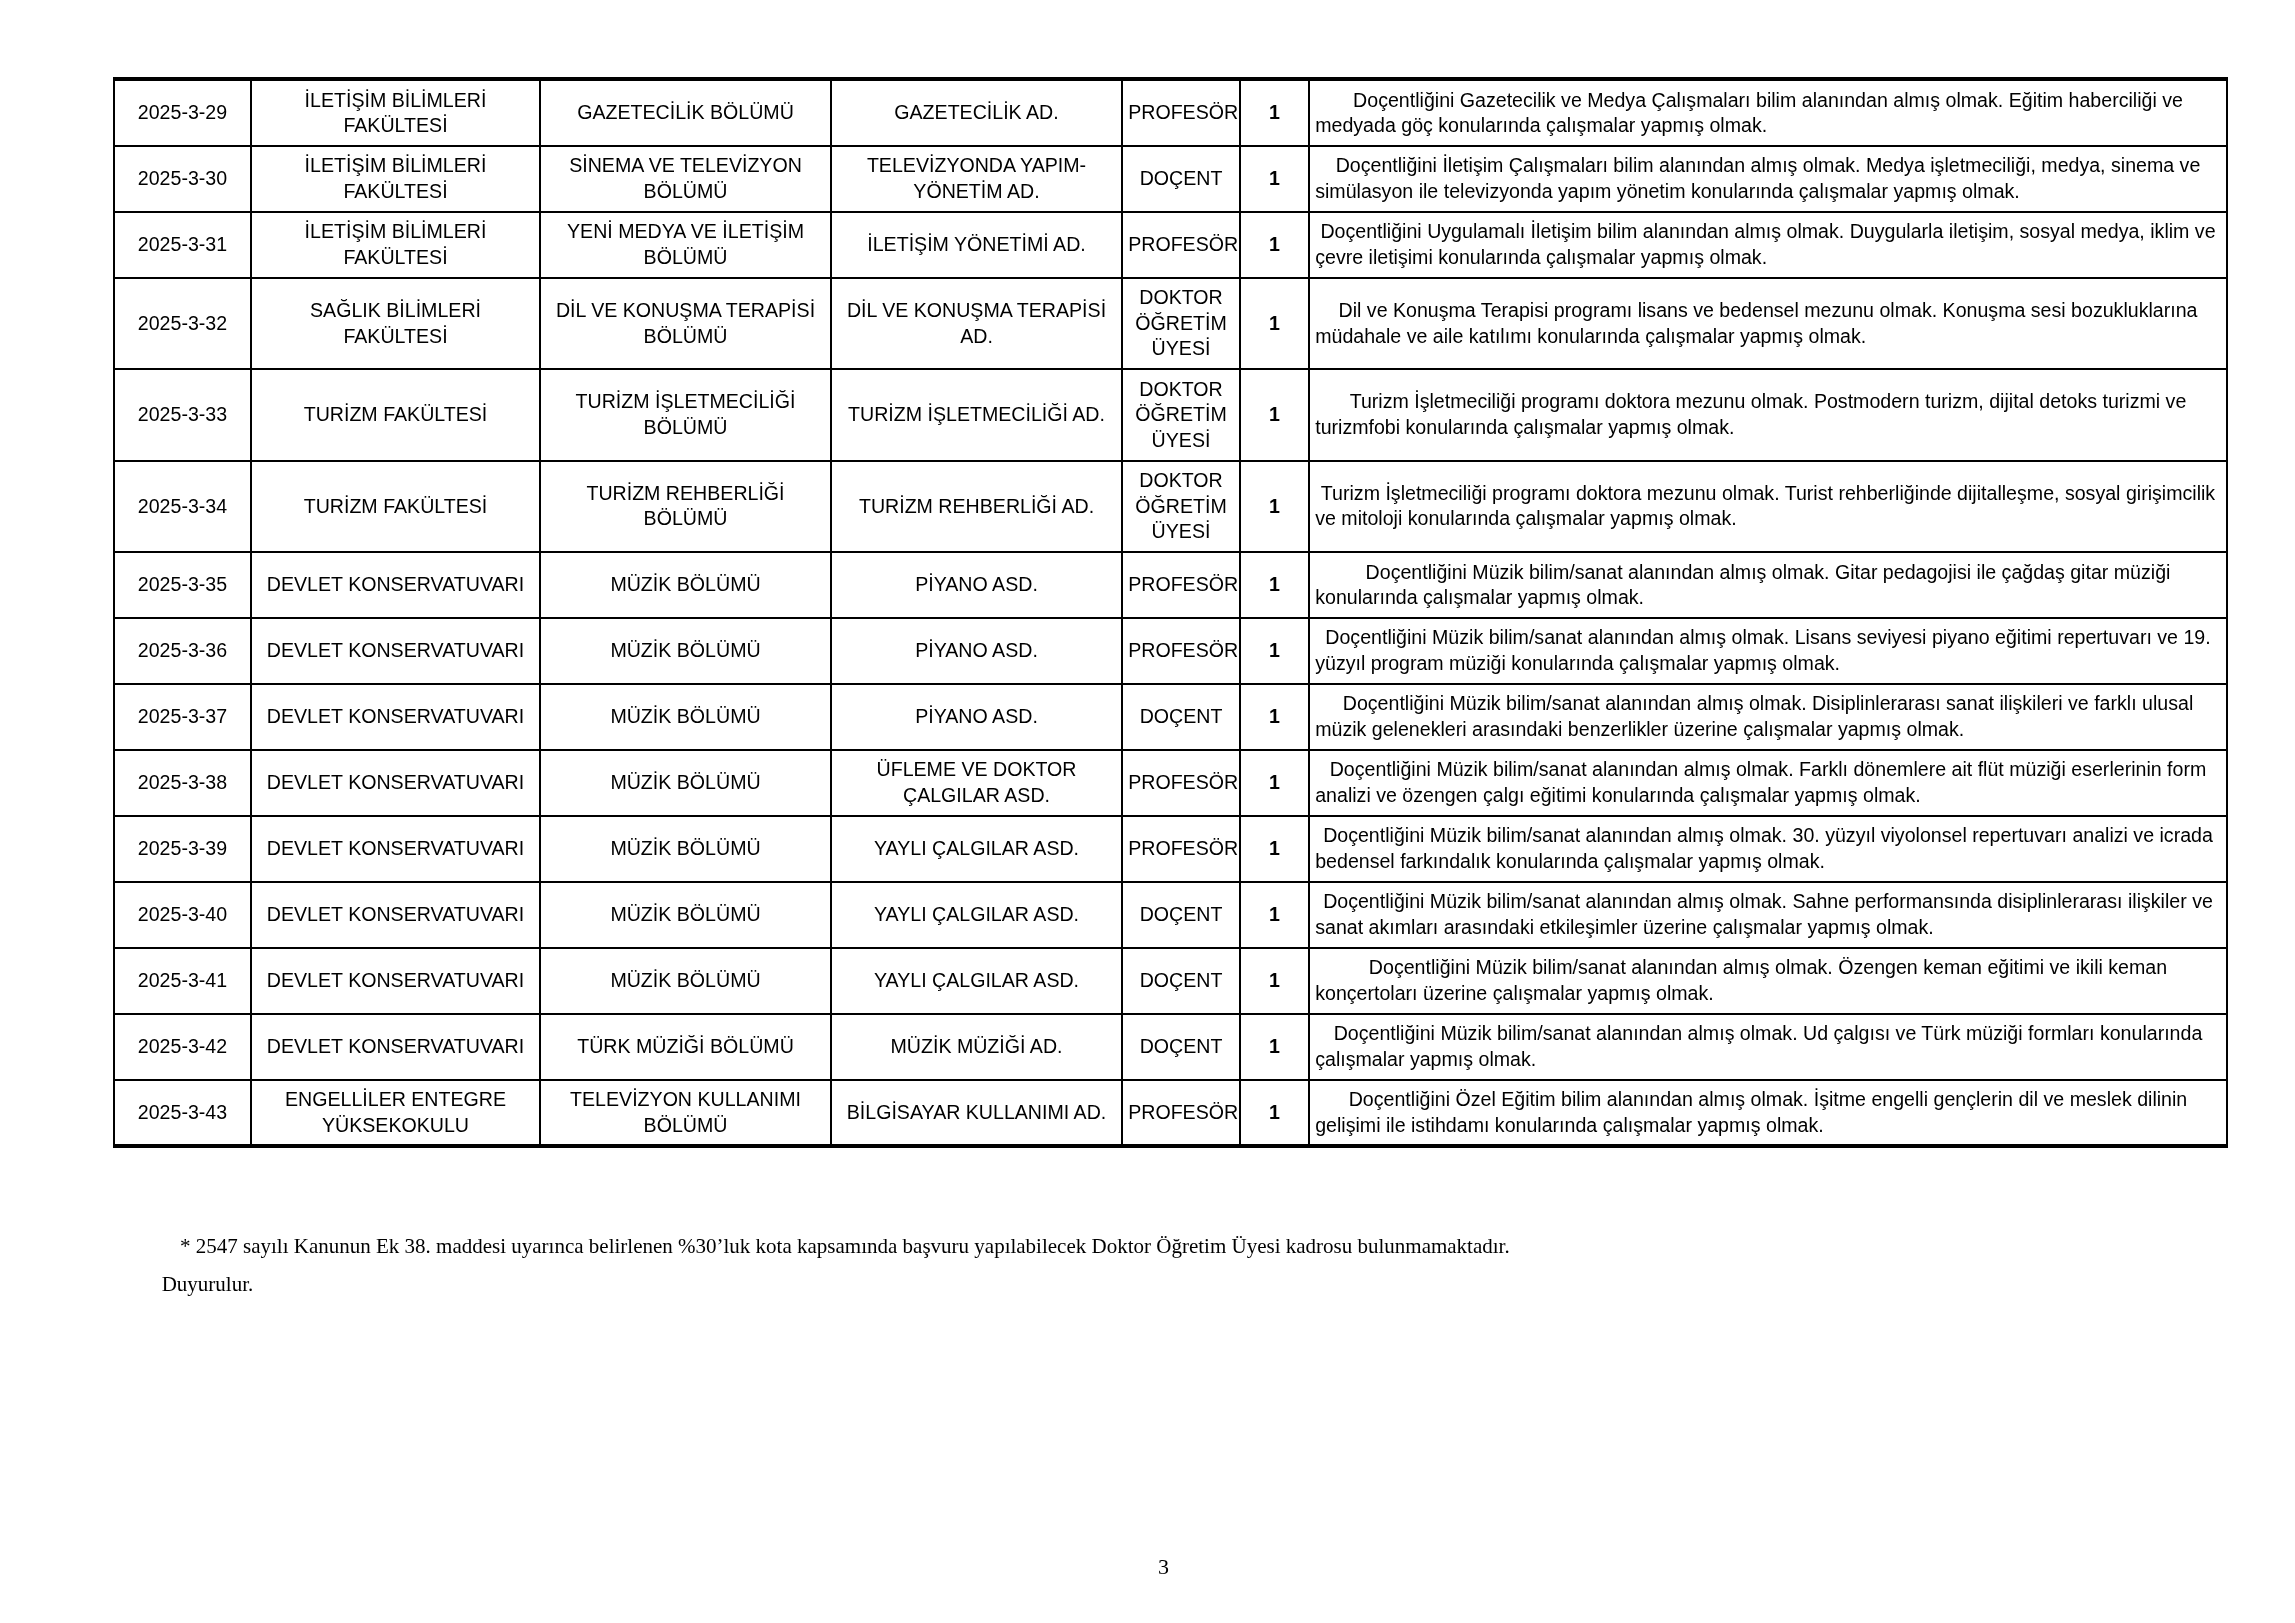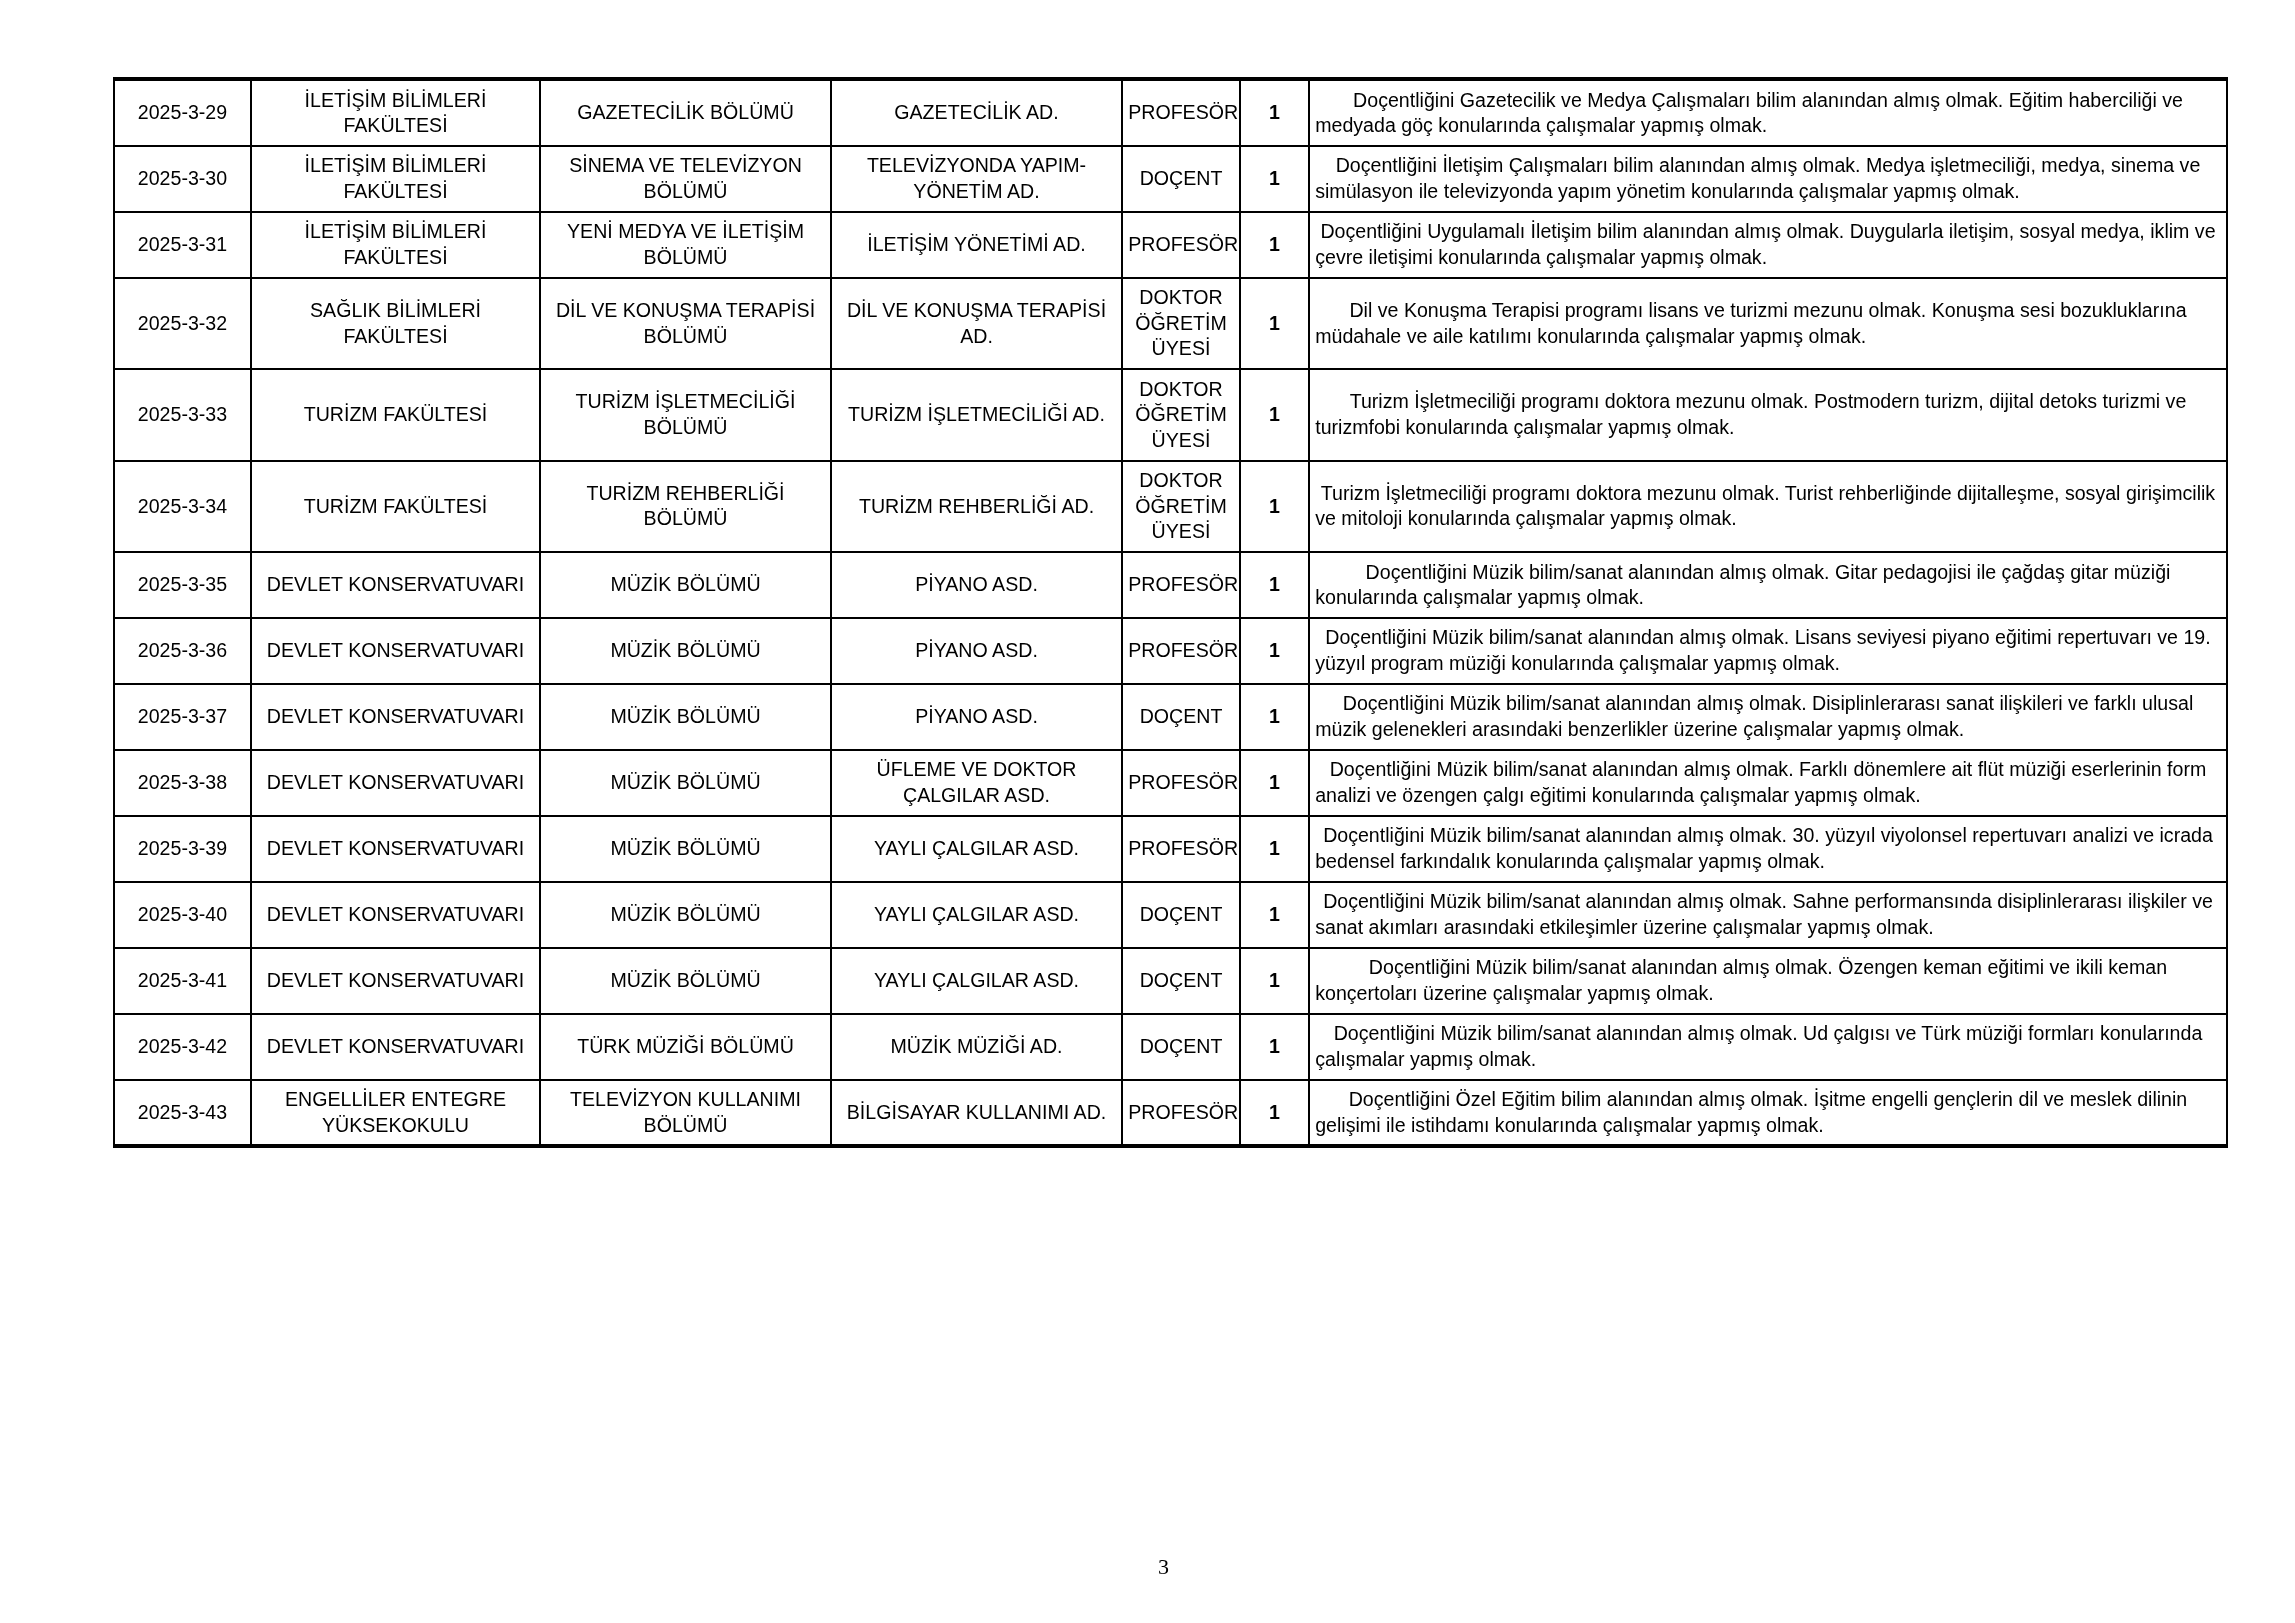--- a/index.html
+++ b/index.html
@@ -136,21 +136,21 @@
             <td class="qty">1</td>
             <td class="desc">Doçentliğini Uygulamalı İletişim bilim alanından almış olmak. Duygularla iletişim, sosyal medya, iklim ve çevre iletişimi konularında çalışmalar yapmış olmak.</td>
           </tr>
           <tr>
             <td class="code">2025-3-32</td>
             <td class="fac">SAĞLIK BİLİMLERİ FAKÜLTESİ</td>
             <td class="dept">DİL VE KONUŞMA TERAPİSİ BÖLÜMÜ</td>
             <td class="prog">DİL VE KONUŞMA TERAPİSİ AD.</td>
             <td class="title">DOKTOR ÖĞRETİM ÜYESİ</td>
             <td class="qty">1</td>
-            <td class="desc">Dil ve Konuşma Terapisi programı lisans ve turizmi mezunu olmak. Konuşma sesi bozukluklarına müdahale ve aile katılımı konularında çalışmalar yapmış olmak.</td>
+            <td class="desc">Dil ve Konuşma Terapisi programı lisans ve bedensel mezunu olmak. Konuşma sesi bozukluklarına müdahale ve aile katılımı konularında çalışmalar yapmış olmak.</td>
           </tr>
           <tr>
             <td class="code">2025-3-33</td>
             <td class="fac">TURİZM FAKÜLTESİ</td>
             <td class="dept">TURİZM İŞLETMECİLİĞİ BÖLÜMÜ</td>
             <td class="prog">TURİZM İŞLETMECİLİĞİ AD.</td>
             <td class="title">DOKTOR ÖĞRETİM ÜYESİ</td>
             <td class="qty">1</td>
             <td class="desc">Turizm İşletmeciliği programı doktora mezunu olmak. Postmodern turizm, dijital detoks turizmi ve turizmfobi konularında çalışmalar yapmış olmak.</td>
           </tr>
@@ -241,17 +241,21 @@
             <td class="dept">TELEVİZYON KULLANIMI BÖLÜMÜ</td>
             <td class="prog">BİLGİSAYAR KULLANIMI AD.</td>
             <td class="title">PROFESÖR</td>
             <td class="qty">1</td>
             <td class="desc">Doçentliğini Özel Eğitim bilim alanından almış olmak. İşitme engelli gençlerin dil ve meslek dilinin gelişimi ile istihdamı konularında çalışmalar yapmış olmak.</td>
           </tr>
         </tbody>
     </table>
   </div>
 
+  <div class="footnote">
+    <span>* 2547 sayılı Kanunun Ek 38. maddesi uyarınca belirlenen %30’luk kota kapsamında başvuru yapılabilecek Doktor Öğretim Üyesi kadrosu bulunmamaktadır.</span>
+    <span class="line2">Duyurulur.</span>
+  </div>
 
   <div class="page-number">3</div>
 
 </div>
 
 
 </body></html>

